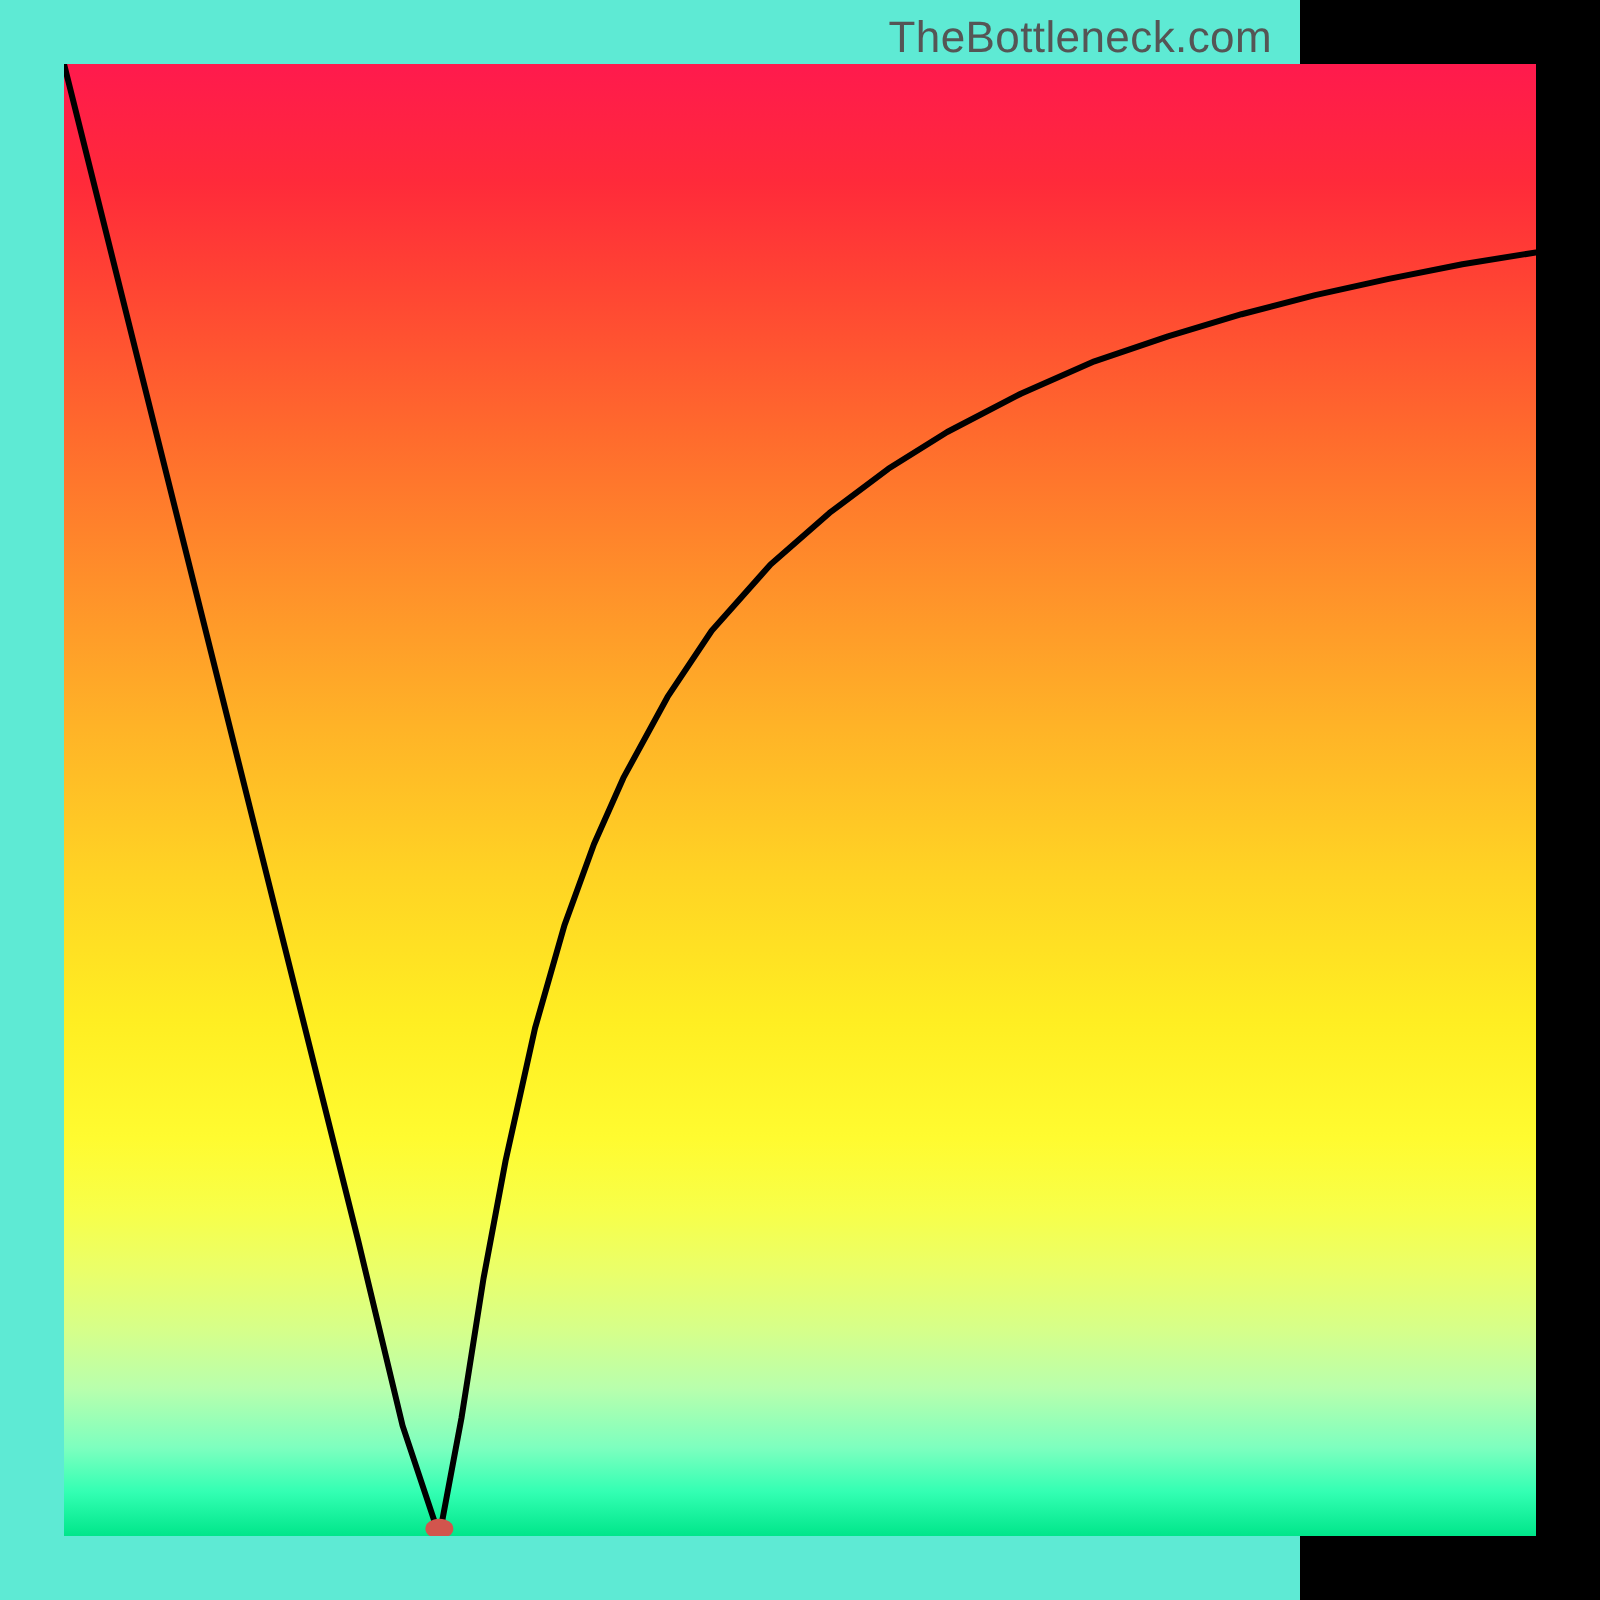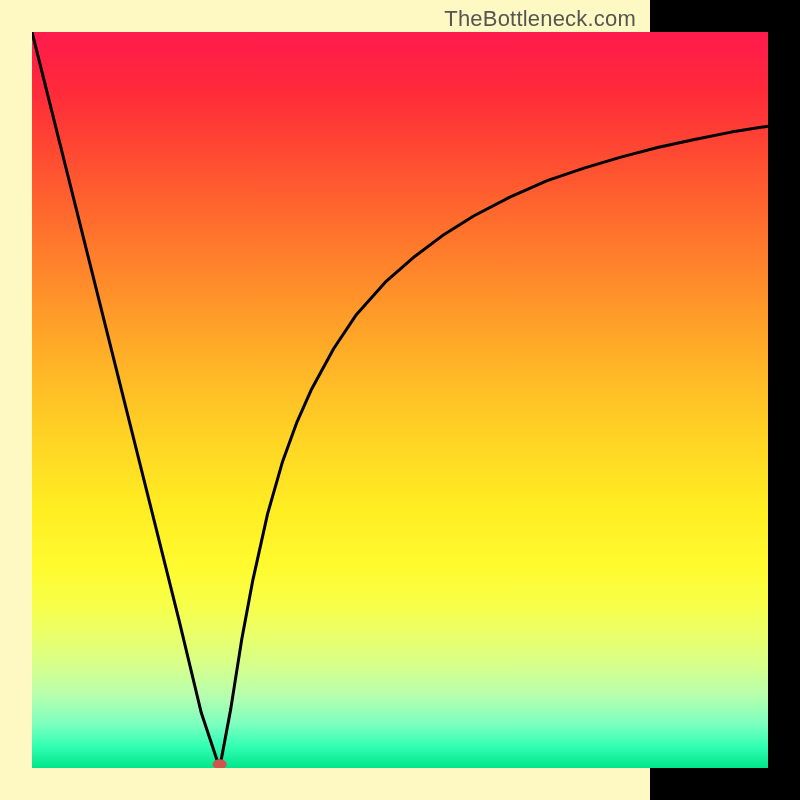--- a/index.html
+++ b/index.html
@@ -8,21 +8,21 @@
     width: 800px;
     height: 800px;
     background: #000;
     font-family: Arial, Helvetica, sans-serif;
     overflow: hidden;
   }
   .frame {
     position: relative;
     width: 650px;
     height: 800px;
-    background: #fef9c3;
+    background: #5eead4;
   }
   .plot-area {
     position: absolute;
     left: 32px;
     top: 32px;
     width: 736px;
     height: 736px;
     background: linear-gradient(to bottom,
       #ff1a4d 0%,
       #ff2a3a 8%,

